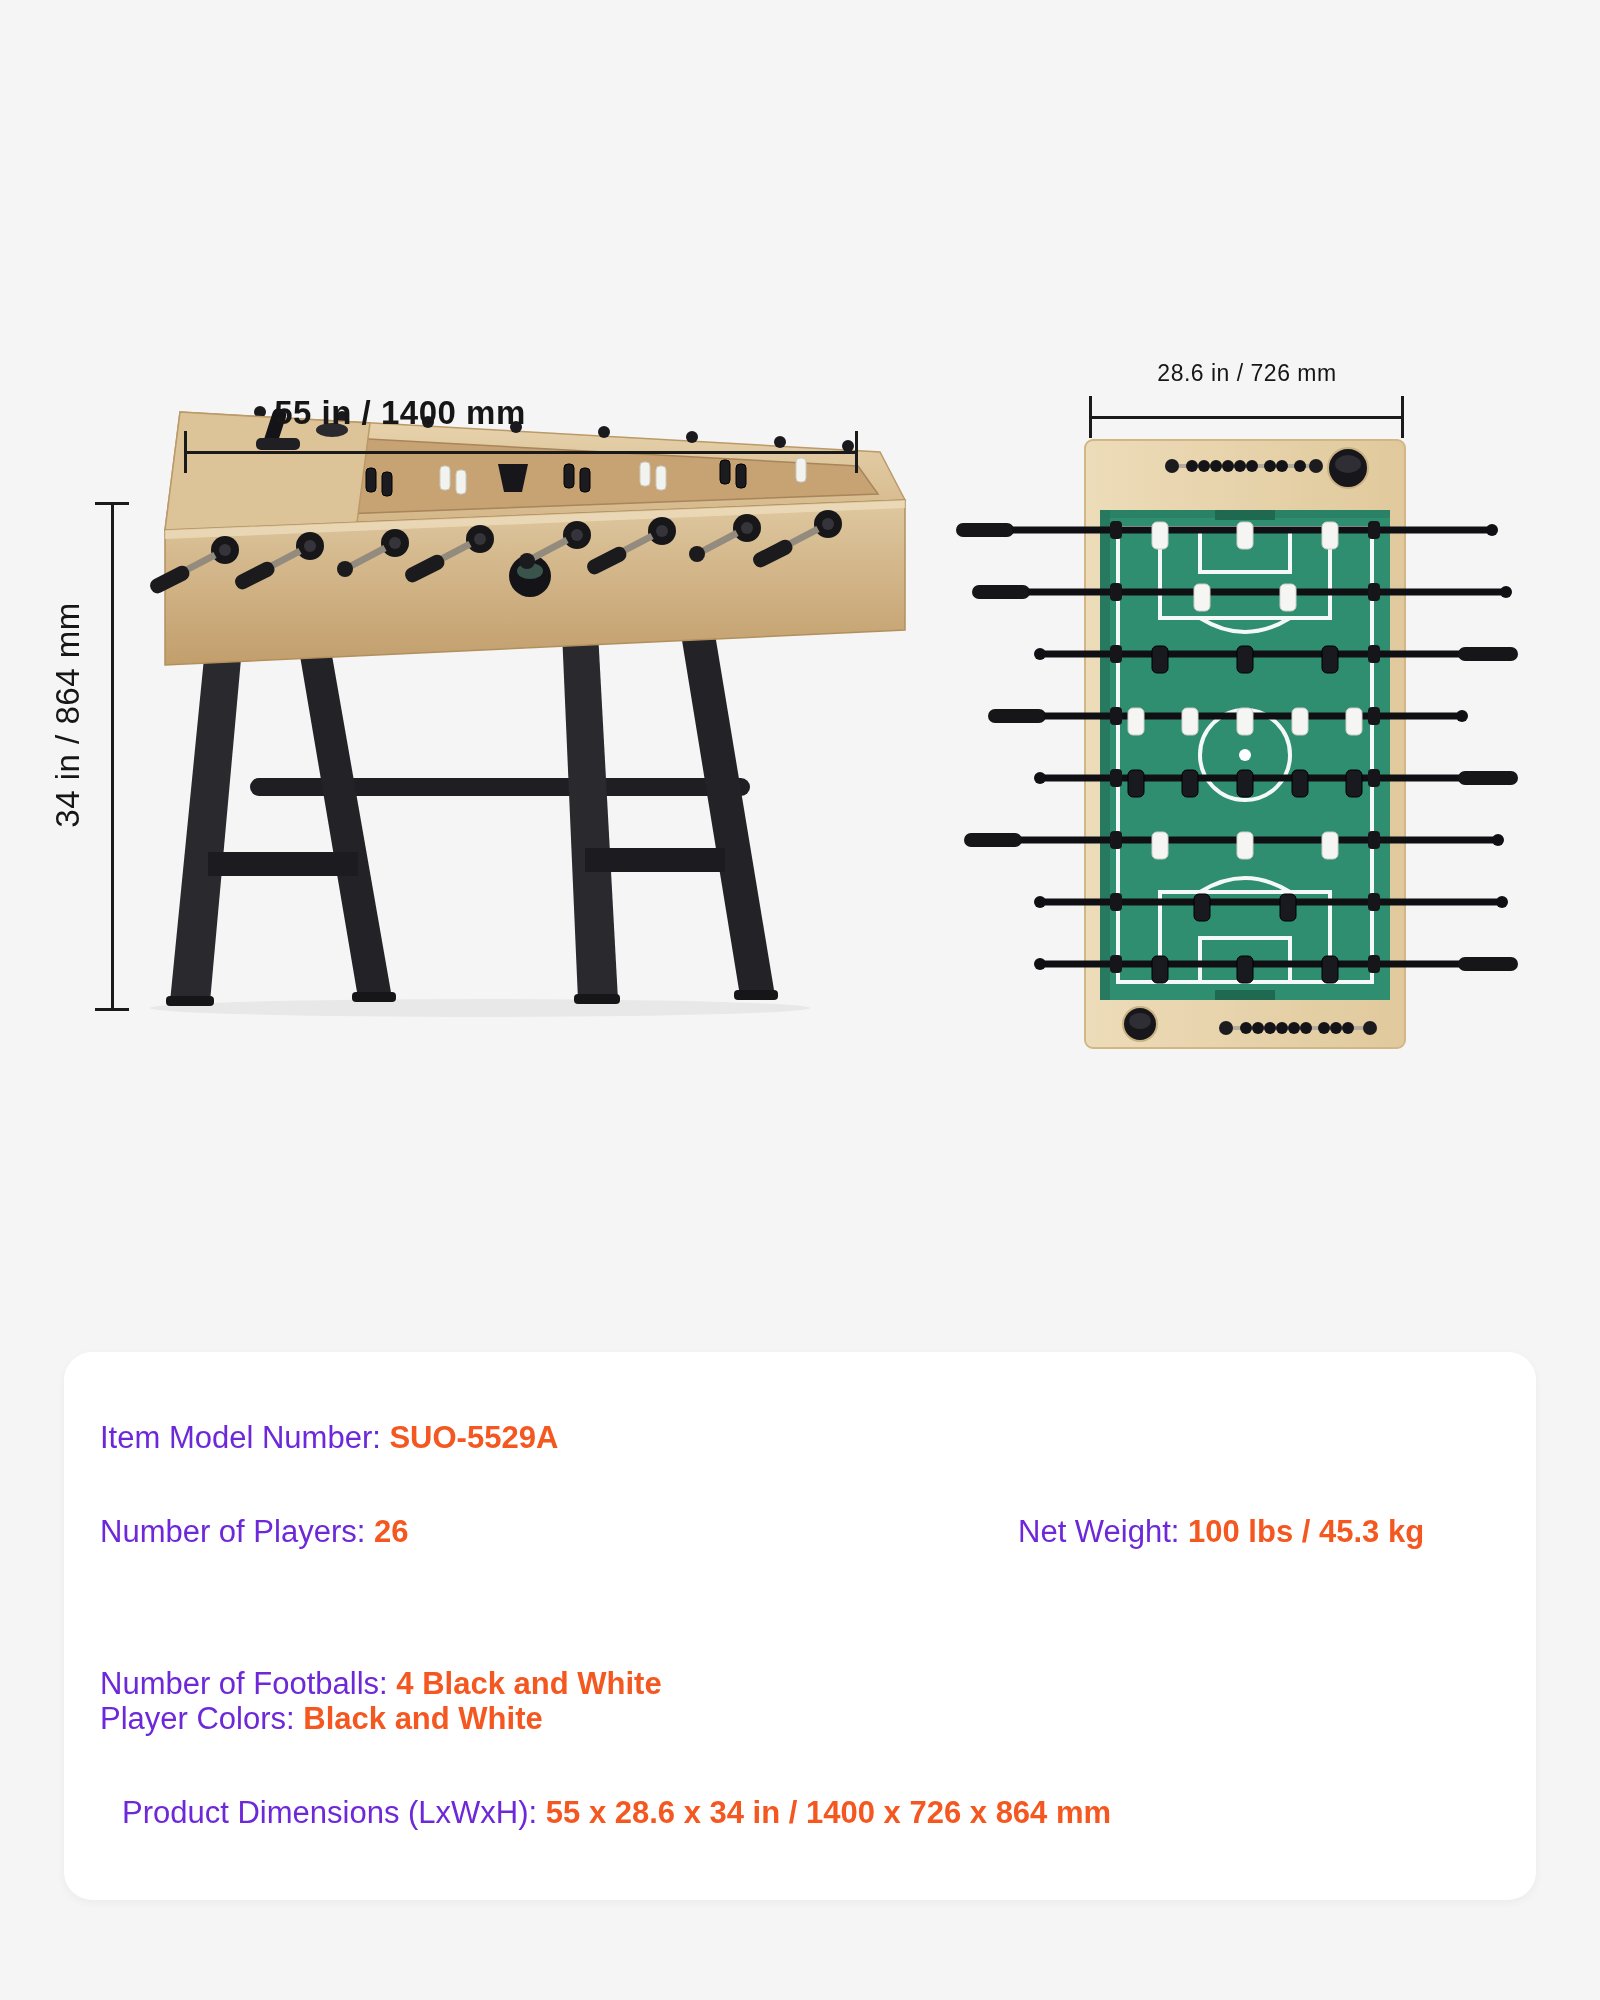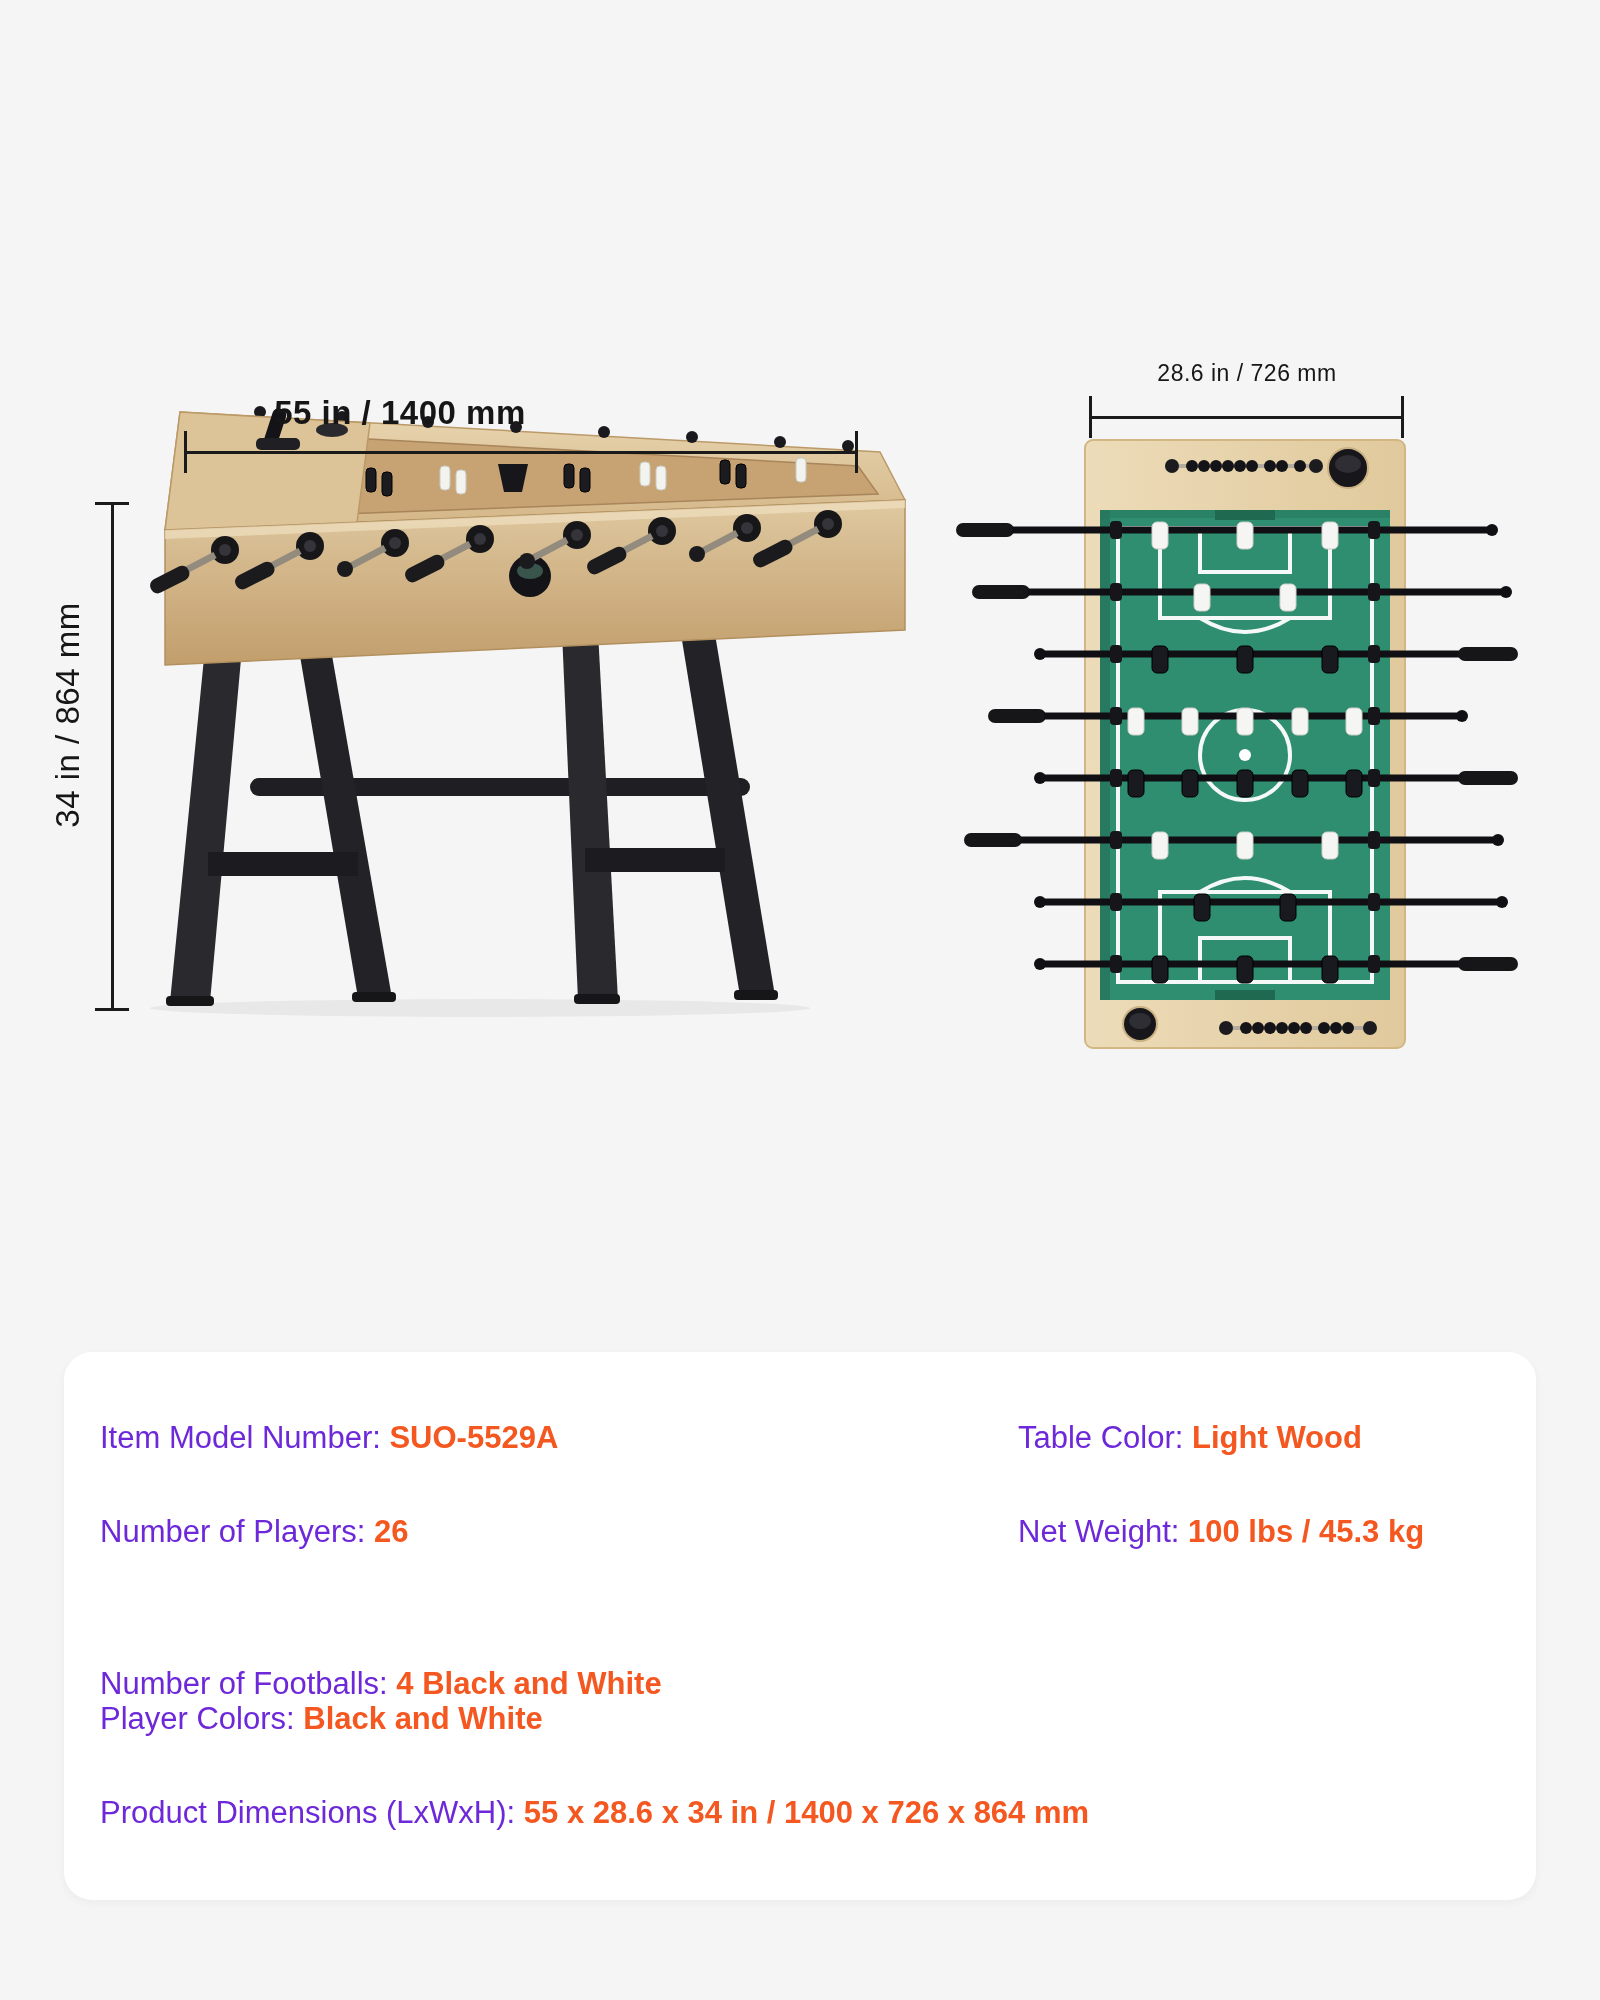--- a/index.html
+++ b/index.html
@@ -319,35 +319,32 @@
 
 <div class="dim-label" style="left:1097px;top:360px;width:300px;font-size:23px;">28.6 in / 726 mm</div>
 <div class="dim-line" style="left:1090px;top:416px;width:313px;height:3px;"></div>
 <div class="dim-line" style="left:1089px;top:396px;width:3px;height:42px;"></div>
 <div class="dim-line" style="left:1401px;top:396px;width:3px;height:42px;"></div>
 
 <div class="spec-card">
   <div class="spec-row col-left" style="top:67px;">
     <span class="spec-label">Item Model Number: </span><span class="spec-value">SUO-5529A</span>
   </div>
-  <div class="spec-row col-right" style="top:67px;">
-    <span class="spec-label">Table Color: </span><span class="spec-value">Light Wood</span>
-  </div>
 
   <div class="spec-row col-left" style="top:161px;">
     <span class="spec-label">Number of Players: </span><span class="spec-value">26</span>
   </div>
   <div class="spec-row col-right" style="top:161px;">
     <span class="spec-label">Net Weight: </span><span class="spec-value">100 lbs / 45.3 kg</span>
   </div>
 
   <div class="spec-row col-left" style="top:267px;margin-top:46px;">
     <span class="spec-label">Number of Footballs: </span><span class="spec-value">4 Black and White</span>
   </div>
 
   <div class="spec-row col-left" style="top:348px;">
     <span class="spec-label">Player Colors: </span><span class="spec-value">Black and White</span>
   </div>
 
-  <div class="spec-row col-left" style="top:442px;">
+  <div class="spec-row col-left" style="top:442px;margin-left:22px;">
     <span class="spec-label">Product Dimensions (LxWxH): </span><span class="spec-value">55 x 28.6 x 34 in / 1400 x 726 x 864 mm</span>
   </div>
 </div>
 
 </body></html>

